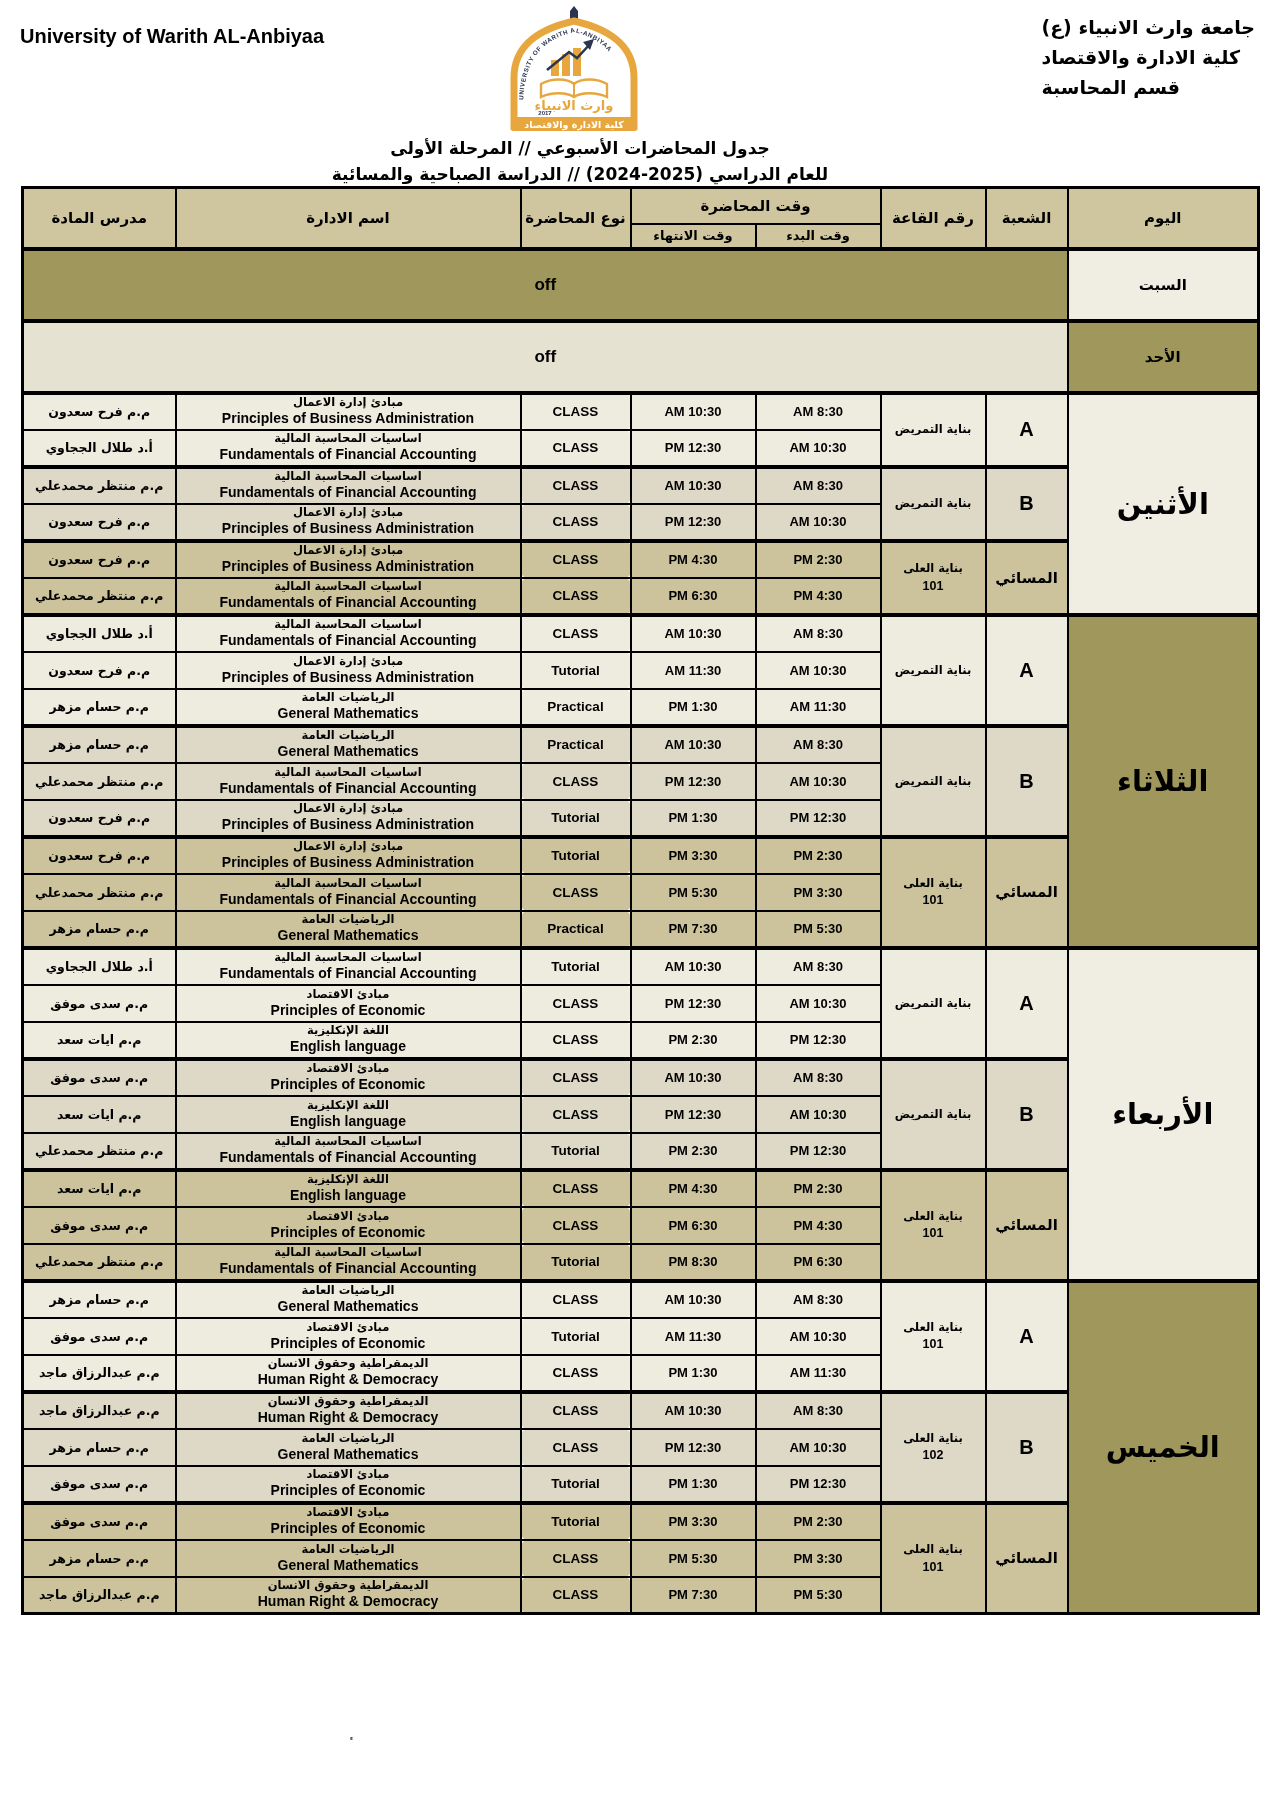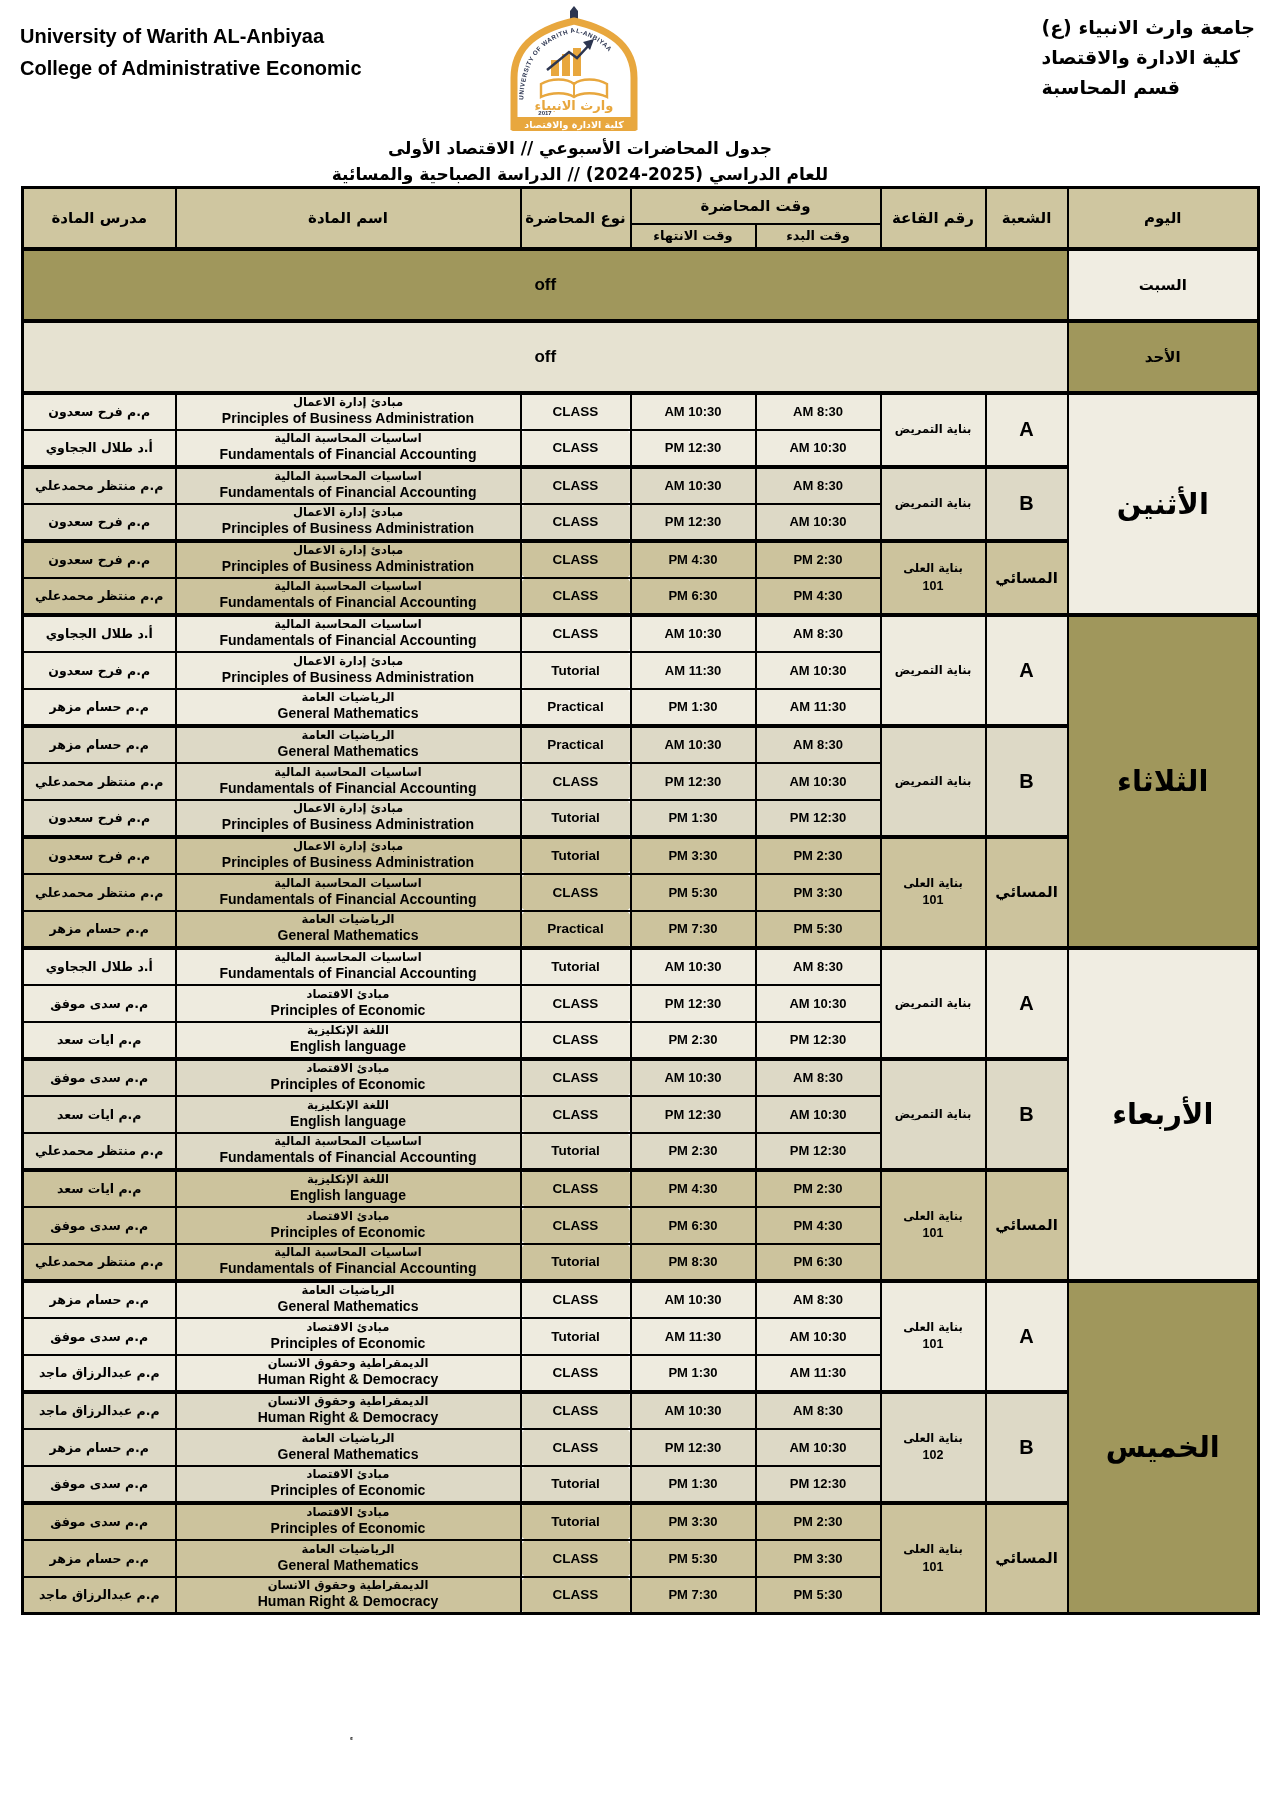--- a/index.html
+++ b/index.html
@@ -63,21 +63,20 @@
   .footer-right{position:absolute;right:20px;top:1738px;direction:rtl;font-weight:bold;font-size:14px;}
   .footer-left{position:absolute;left:183px;top:1738px;direction:rtl;font-weight:bold;font-size:12px;}
 </style>
 </head>
 <body>
 
 <div class="page">
 
   <div class="eng-block">
     <div>University of Warith AL-Anbiyaa</div>
-    <div>College of Administrative Economic</div>
   </div>
 
   <div class="logo-box">
     <svg viewBox="0 0 170 126" width="172" height="126">
       <path d="M85,0 L89,5 L89,15 L81,15 L81,5 Z" fill="var(--logo-navy)"></path>
       <path d="M25,124 L25,72 C25,39 50,23 85,15 C120,23 145,39 145,72 L145,124" fill="#ffffff" stroke="var(--logo-gold)" stroke-width="7"></path>
       <defs>
         <path id="arcp" d="M34,102 C34,48 58,33 85,26 C112,33 136,48 136,102"></path>
       </defs>
       <text font-size="6.3" font-weight="bold" fill="var(--logo-navy)" letter-spacing="0.6" font-family="Liberation Sans, sans-serif">
@@ -101,21 +100,21 @@
     </svg>
   </div>
 
   <div class="ar-block">
     <div>جامعة وارث الانبياء (ع)</div>
     <div>كلية الادارة والاقتصاد</div>
     <div>قسم المحاسبة</div>
   </div>
 
   <div class="title-wrap">
-    <div>جدول المحاضرات الأسبوعي // الاقتصاد الأولى</div>
+    <div>جدول المحاضرات الأسبوعي // المرحلة الأولى</div>
     <div>للعام الدراسي (2025-2024) // الدراسة الصباحية والمسائية</div>
   </div>
 
   <div class="tbl-wrap">
     <table class="schedule" dir="rtl">
       <colgroup>
         <col style="width:191px">
           <col style="width:82px">
           <col style="width:105px">
         <col style="width:125px">
@@ -124,21 +123,21 @@
         <col style="width:345px">
           <col style="width:153px">
       </colgroup>
       <thead>
         <tr class="h1">
           <th rowspan="2">اليوم</th>
           <th rowspan="2">الشعبة</th>
           <th rowspan="2">رقم القاعة</th>
           <th colspan="2">وقت المحاضرة</th>
           <th rowspan="2">نوع المحاضرة</th>
-          <th rowspan="2">اسم المادة</th>
+          <th rowspan="2">اسم الادارة</th>
           <th rowspan="2">مدرس المادة</th>
         </tr>
         <tr class="h2">
           <th class="th-sub">وقت البدء</th>
           <th class="th-sub">وقت الانتهاء</th>
         </tr>
       </thead>
       <tbody>
           <tr class="off-tr g-top">
             <td class="day-cell day-small cell-light">السبت</td>

